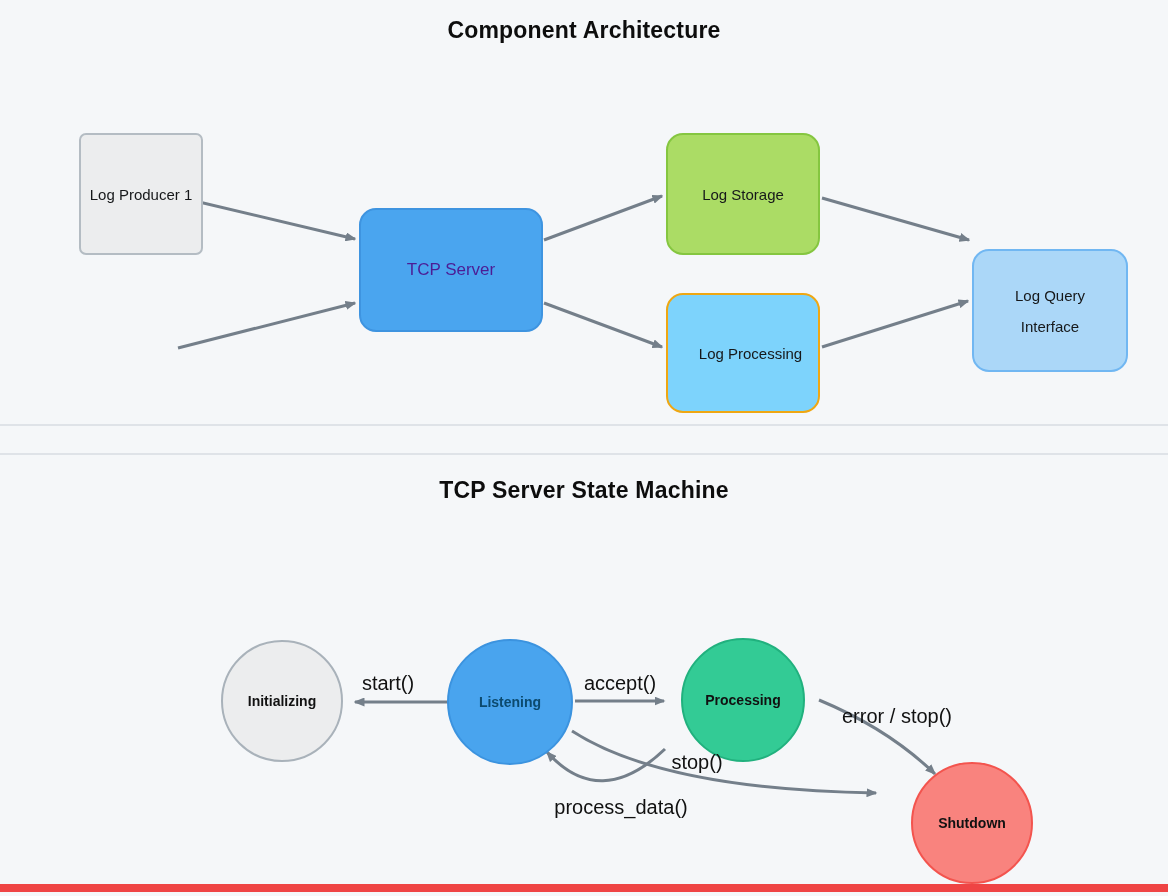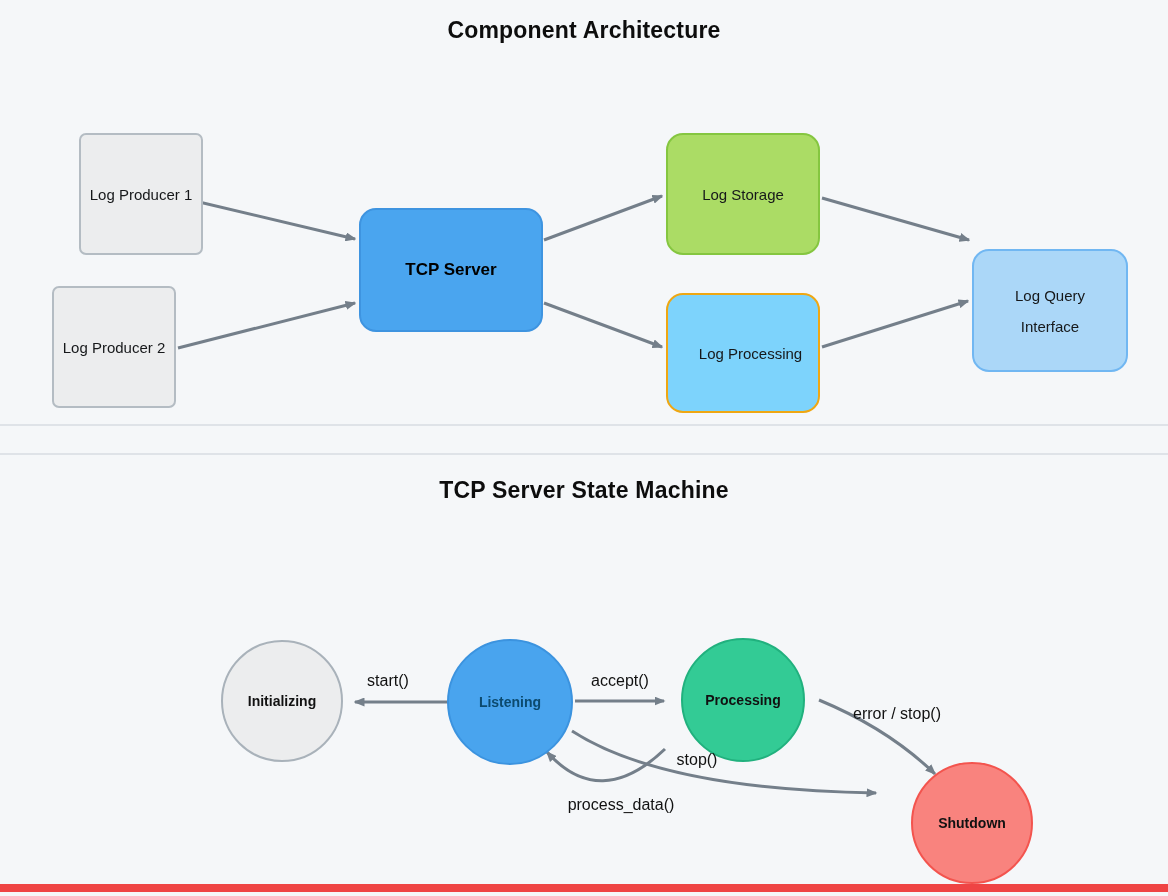--- a/index.html
+++ b/index.html
@@ -30,21 +30,21 @@
   .rect{border-radius:17px;}
   #n-producer1,#n-producer2{
     left:52px;width:124px;height:122px;
     background:#ecedee;border:2px solid #b4bcc3;border-radius:7px;
   }
   #n-producer1{top:133px;margin-left:27px;}
   #n-producer2{top:286px;}
   #n-tcp{
     left:359px;top:208px;width:184px;height:124px;
     background:#4aa5ef;border:2px solid #3e94e0;
-    color:#000000;font-weight:bold;font-size:17px;
+    color:#4c1d95;font-weight:normal;font-size:17px;
   }
   #n-storage{
     left:666px;top:133px;width:154px;height:122px;
     background:#abdc65;border:2px solid #85c640;
   }
   #n-processing{
     left:666px;top:293px;width:154px;height:120px;
     background:#7dd3fc;border:2px solid #efa712;padding-left:15px;
   }
   #n-query{
@@ -60,21 +60,21 @@
     box-sizing:border-box;border-radius:50%;
     font-size:14px;font-weight:bold;color:#111;white-space:nowrap;
   }
   #s-init{left:221px;top:185px;width:122px;height:122px;background:#ecedee;border:2px solid #a9b2ba;}
   #s-listen{left:447px;top:184px;width:126px;height:126px;background:#49a4ee;border:2px solid #3b93df;color:#0c4a6e;}
   #s-proc{left:681px;top:183px;width:124px;height:124px;background:#33cb95;border:2px solid #21b17e;}
   #s-shut{left:911px;top:307px;width:122px;height:122px;background:#f9837e;border:2px solid #f3544e;}
   
   .tlabel{
     position:absolute;transform:translateX(-50%);
-    font-size:16px;color:#111;white-space:nowrap;
+    font-size:20px;color:#111;white-space:nowrap;
   }
 </style>
 </head>
 <body>
 
 <div class="page">
 
   <div class="section" id="sec-arch">
     <div class="sec-title">Component Architecture</div>
 
@@ -89,23 +89,20 @@
         <line x1="178" y1="348" x2="355" y2="303" marker-end="url(#ah1)"></line>
         <line x1="544" y1="240" x2="662" y2="196" marker-end="url(#ah1)"></line>
         <line x1="544" y1="303" x2="662" y2="347" marker-end="url(#ah1)"></line>
         <line x1="822" y1="198" x2="969" y2="240" marker-end="url(#ah1)"></line>
         <line x1="822" y1="347" x2="968" y2="301" marker-end="url(#ah1)"></line>
       </g>
     </svg>
 
     <div class="node" id="n-producer1">
       <span>Log Producer 1</span>
-    </div>
-    <div class="node" id="n-producer2">
-      <span>Log Producer 2</span>
     </div>
     <div class="node rect" id="n-tcp">
       <span>TCP Server</span>
     </div>
     <div class="node rect" id="n-storage">
       <span>Log Storage</span>
     </div>
     <div class="node rect" id="n-processing">
       <span>Log Processing</span>
     </div>

